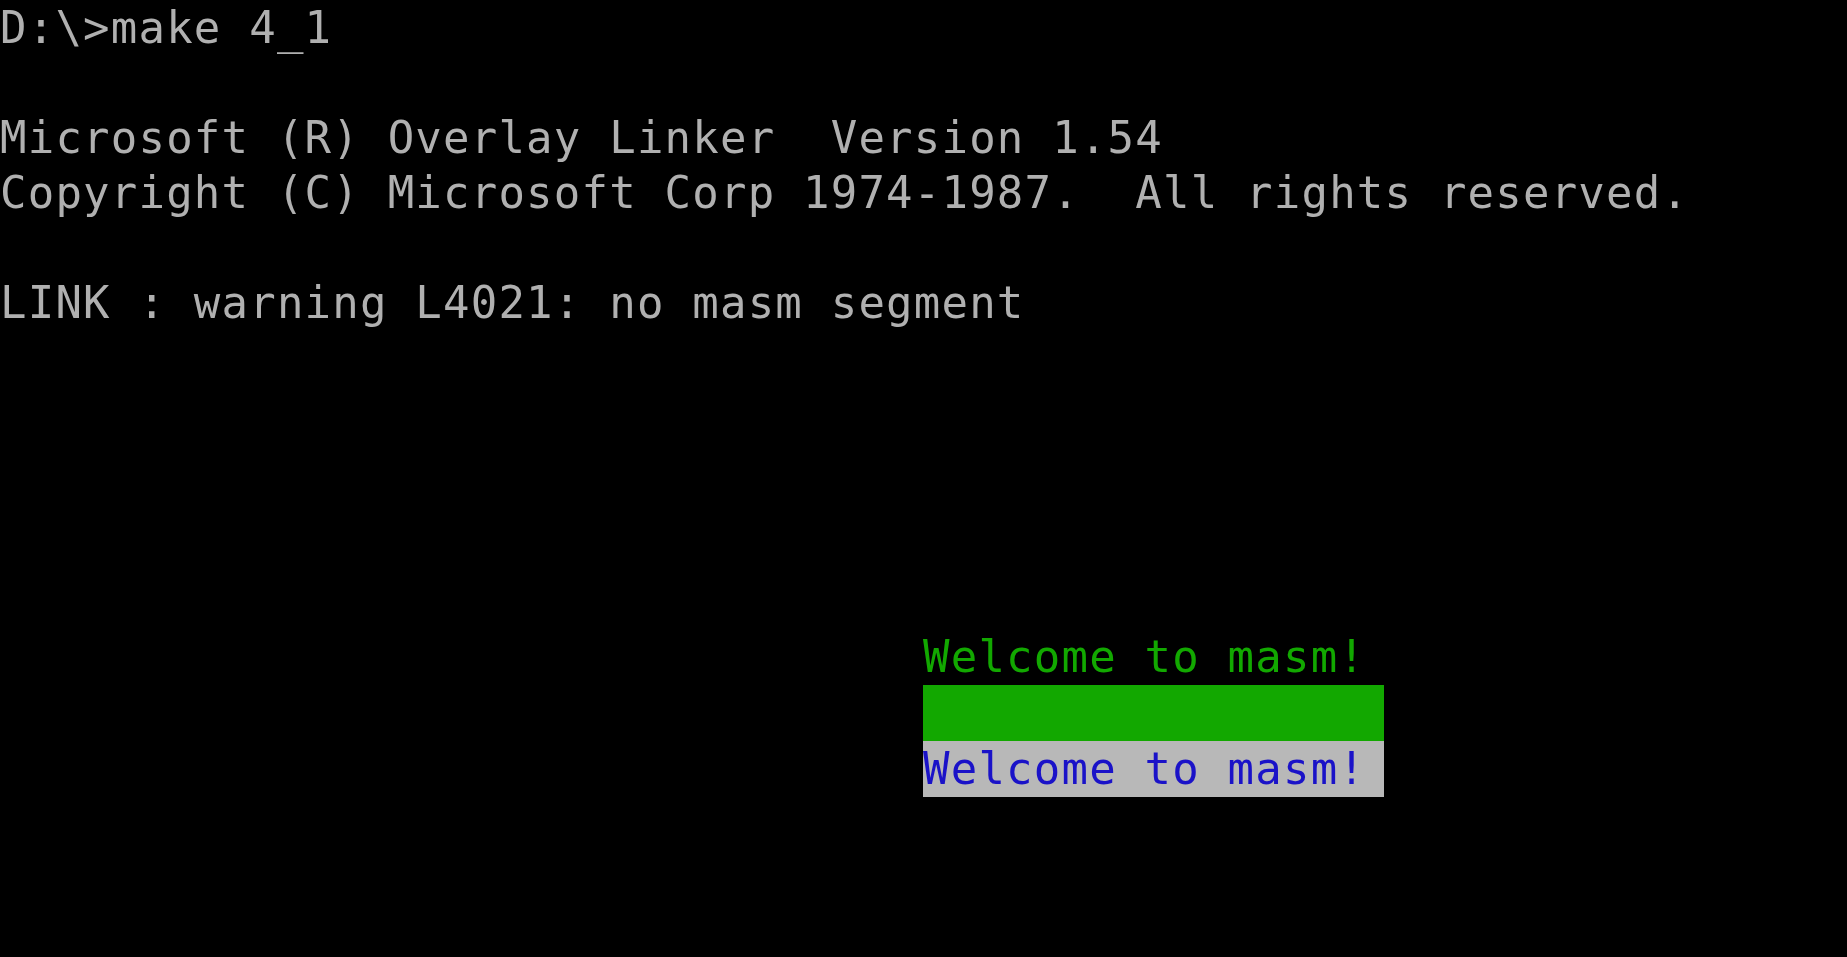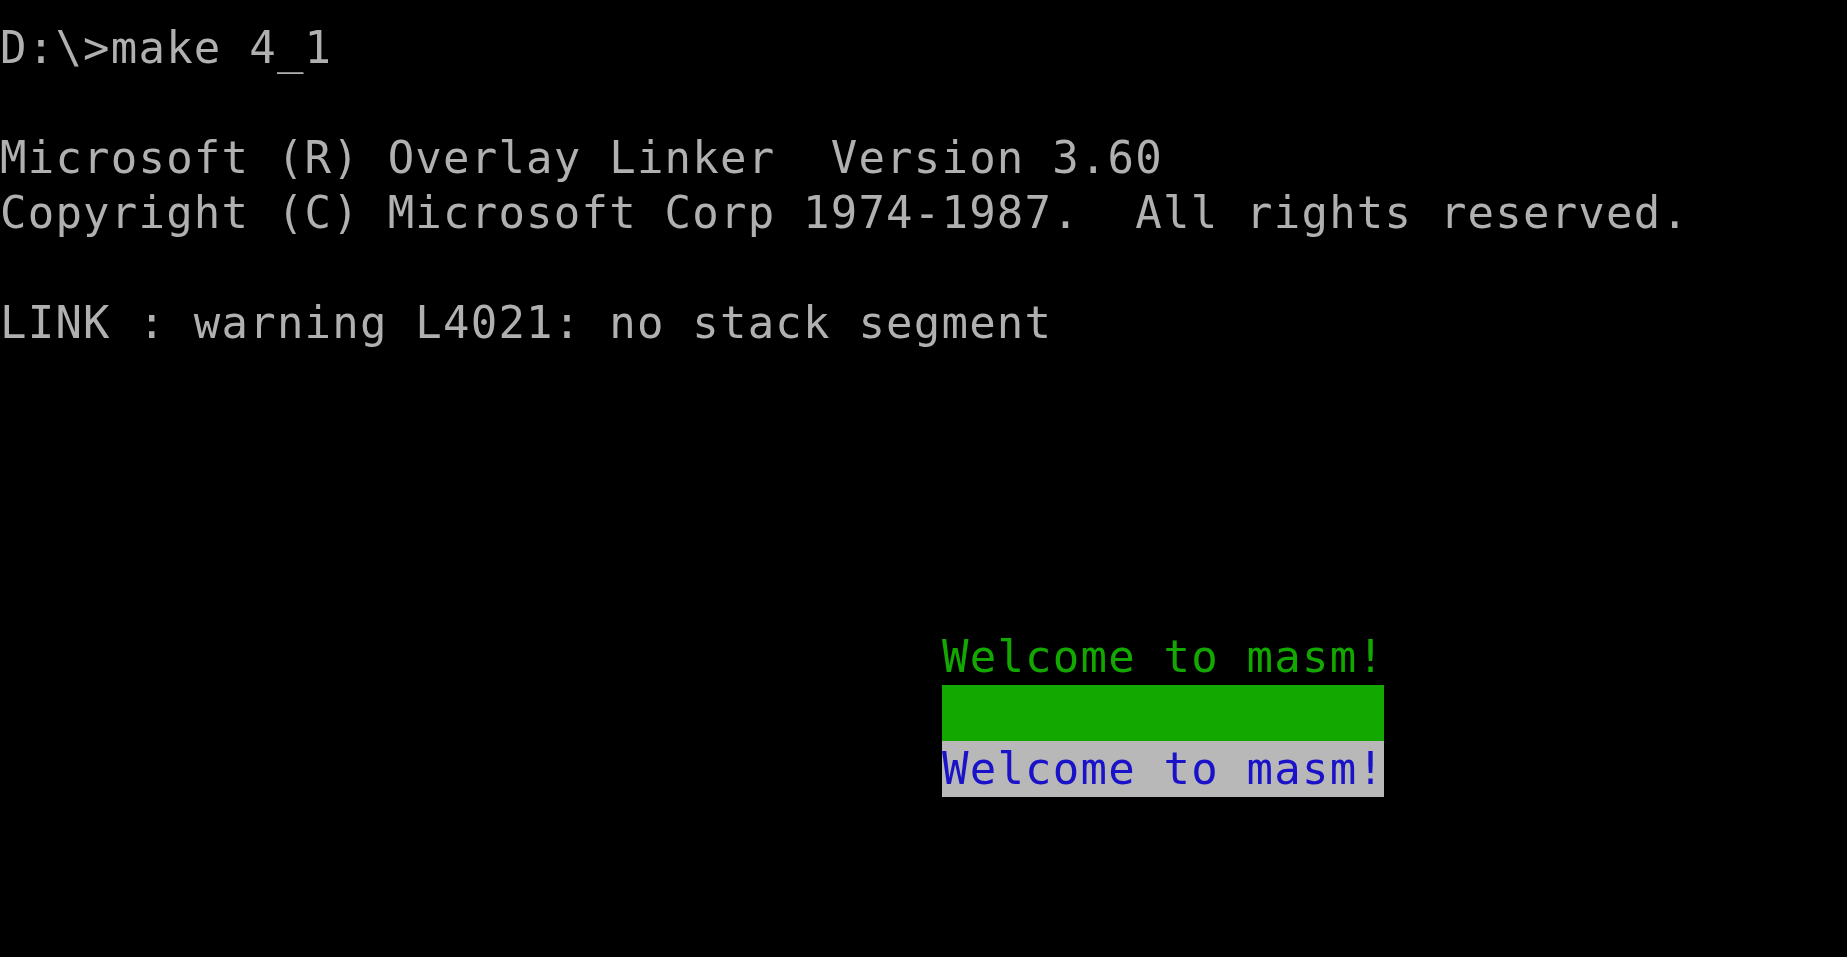--- a/index.html
+++ b/index.html
@@ -16,21 +16,20 @@
     font-family: "DejaVu Sans Mono", "Liberation Mono", monospace;
   }
 
   
   .console {
     position: absolute;
     left: 0;
     top: 0;
     width: 100%;
     padding: 0;
-    margin-top: 20px;
   }
   .line {
     font-family: "DejaVu Sans Mono", "Liberation Mono", monospace;
     font-size: 44px;
     line-height: 55px;
     letter-spacing: 1.2px;
     white-space: pre;
     color: #b0b0b0;
     height: 55px;
   }
@@ -45,21 +44,20 @@
     top: 629px;
     width: 461px;
   }
   .out-line {
     font-family: "DejaVu Sans Mono", "Liberation Mono", monospace;
     font-size: 44px;
     line-height: 56px;
     letter-spacing: 1.2px;
     white-space: pre;
     height: 56px;
-    margin-left: 19px;
   }
   .out-green-on-black {
     color: #12a800;
     background: #000000;
   }
   .out-green-bar {
     color: #12a800;
     background: #12a800;
   }
   .out-blue-on-gray {
@@ -68,24 +66,24 @@
   }
 </style>
 </head>
 <body>
 
 <div id="screen">
 
   <div class="console">
     <div class="line">D:\&gt;make 4_1</div>
     <div class="line blank"> </div>
-    <div class="line">Microsoft (R) Overlay Linker  Version 3.60</div>
+    <div class="line">Microsoft (R) Overlay Linker  Version 1.54</div>
     <div class="line">Copyright (C) Microsoft Corp 1974-1987.  All rights reserved.</div>
     <div class="line blank"> </div>
-    <div class="line">LINK : warning L4021: no stack segment</div>
+    <div class="line">LINK : warning L4021: no masm segment</div>
     <div class="line blank"> </div>
     <div class="line blank"> </div>
   </div>
 
   <div class="block-area">
     <div class="out-line out-green-on-black">Welcome to masm!</div>
     <div class="out-line out-green-bar">                </div>
     <div class="out-line out-blue-on-gray">Welcome to masm!</div>
   </div>
 

